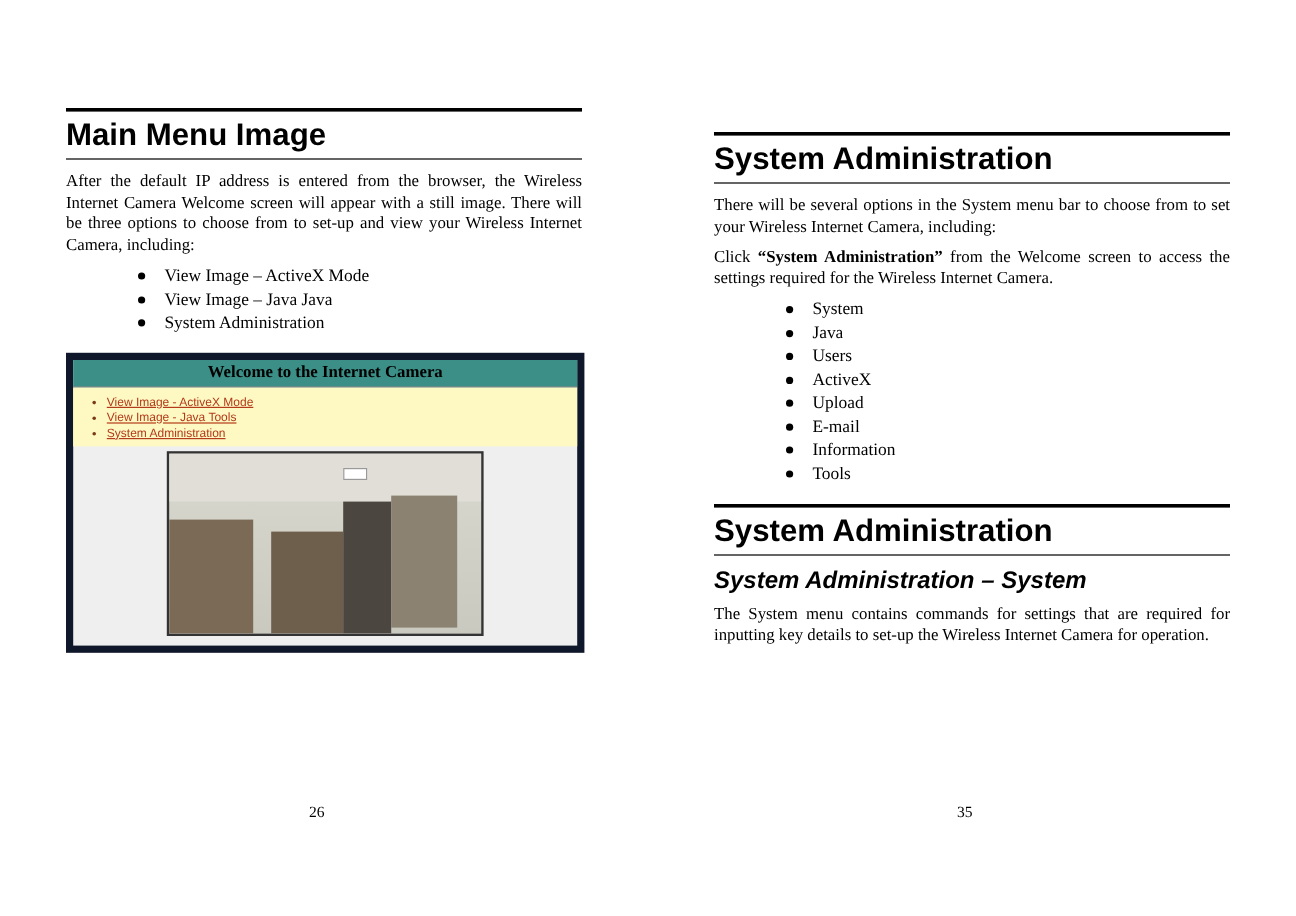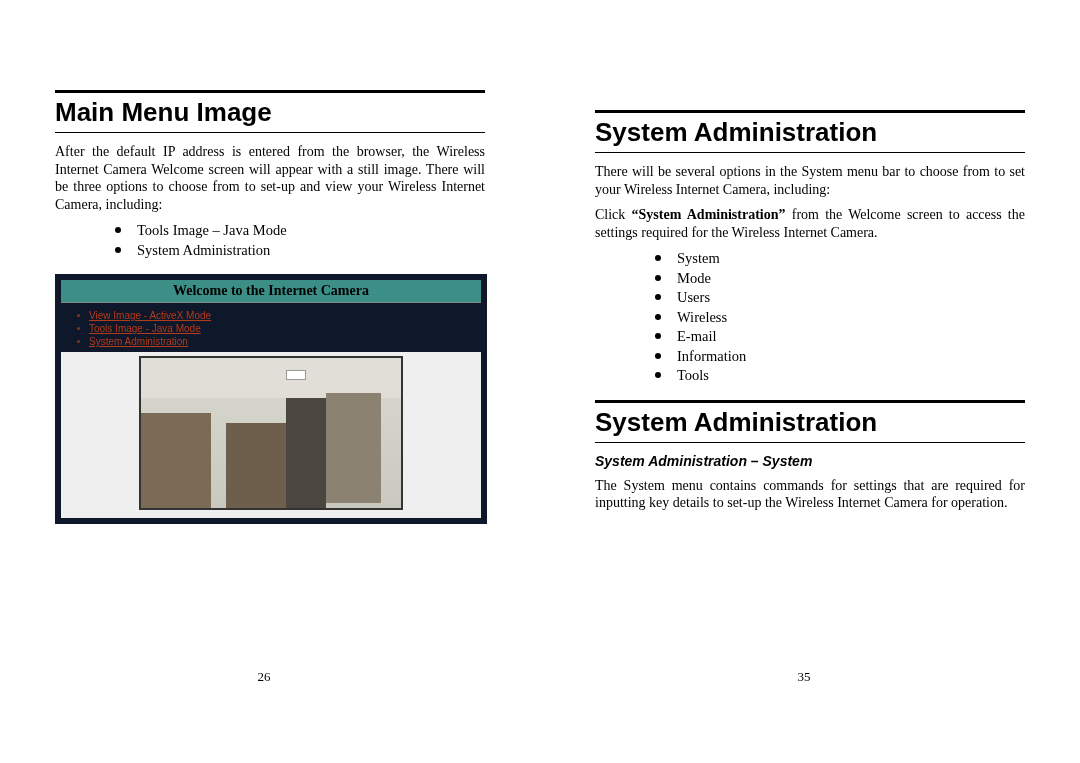--- a/index.html
+++ b/index.html
@@ -38,21 +38,21 @@
     font-family: Arial, Helvetica, sans-serif;
     font-weight: bold;
     font-size: 26px;
     margin: 0 0 2px 0;
     padding: 2px 0;
   }
   h2.sub-title {
     font-family: Arial, Helvetica, sans-serif;
     font-style: italic;
     font-weight: bold;
-    font-size: 14px;
+    font-size: 20px;
     margin: 8px 0 4px 0;
   }
   p.body {
     font-size: 14px;
     line-height: 1.25;
     margin: 8px 0;
     text-align: justify;
   }
   ul.bullets {
     list-style: none;
@@ -95,21 +95,21 @@
     color: #000;
     font-family: Georgia, "Times New Roman", serif;
     font-weight: bold;
     text-align: center;
     font-size: 14px;
     padding: 3px 0;
     border-bottom: 1px solid #888;
   }
   .shot-links {
     padding: 6px 12px 4px 28px;
-    background: #0f172a;
+    background: #fef9c3;
     font-size: 10px;
     font-family: Arial, sans-serif;
   }
   .shot-links div {
     color: #b33a1a;
     text-decoration: underline;
     line-height: 1.3;
     position: relative;
   }
   .shot-links div::before{
@@ -159,29 +159,30 @@
 <div class="spread">
 
   <div class="page">
     <hr class="thick-rule">
     <h1 class="section-title">Main Menu Image</h1>
     <hr class="thin-rule">
 
     <p class="body">After the default IP address is entered from the browser, the Wireless Internet Camera Welcome screen will appear with a still image.  There will be three options to choose from to set-up and view your Wireless Internet Camera, including:</p>
 
     <ul class="bullets">
-      <li>Tools Image – Java Mode</li>
+      <li>View Image – ActiveX Mode</li>
+      <li>View Image – Java Java</li>
       <li>System Administration</li>
     </ul>
 
     <div class="screenshot">
       <div class="shot-header">Welcome to the Internet Camera</div>
       <div class="shot-links">
         <div>View Image - ActiveX Mode</div>
-        <div>Tools Image - Java Mode</div>
+        <div>View Image - Java Tools</div>
         <div>System Administration</div>
       </div>
       <div class="shot-photo">
         <div class="ceiling"></div>
         <div class="light"></div>
         <div class="cube1"></div>
         <div class="cube2"></div>
         <div class="wallshadow"></div>
         <div class="door"></div>
       </div>
@@ -194,23 +195,24 @@
     <hr class="thick-rule">
     <h1 class="section-title">System Administration</h1>
     <hr class="thin-rule">
 
     <p class="body">There will be several options in the System menu bar to choose from to set your Wireless Internet Camera, including:</p>
 
     <p class="body"><span>Click </span><b>“System Administration”</b><span> from the Welcome screen to access the settings required for the Wireless Internet Camera.</span></p>
 
     <ul class="bullets">
       <li>System</li>
-      <li>Mode</li>
+      <li>Java</li>
       <li>Users</li>
-      <li>Wireless</li>
+      <li>ActiveX</li>
+      <li>Upload</li>
       <li>E-mail</li>
       <li>Information</li>
       <li>Tools</li>
     </ul>
 
     <hr class="thick-rule">
     <h1 class="section-title">System Administration</h1>
     <hr class="thin-rule">
 
     <h2 class="sub-title">System Administration – System</h2>

